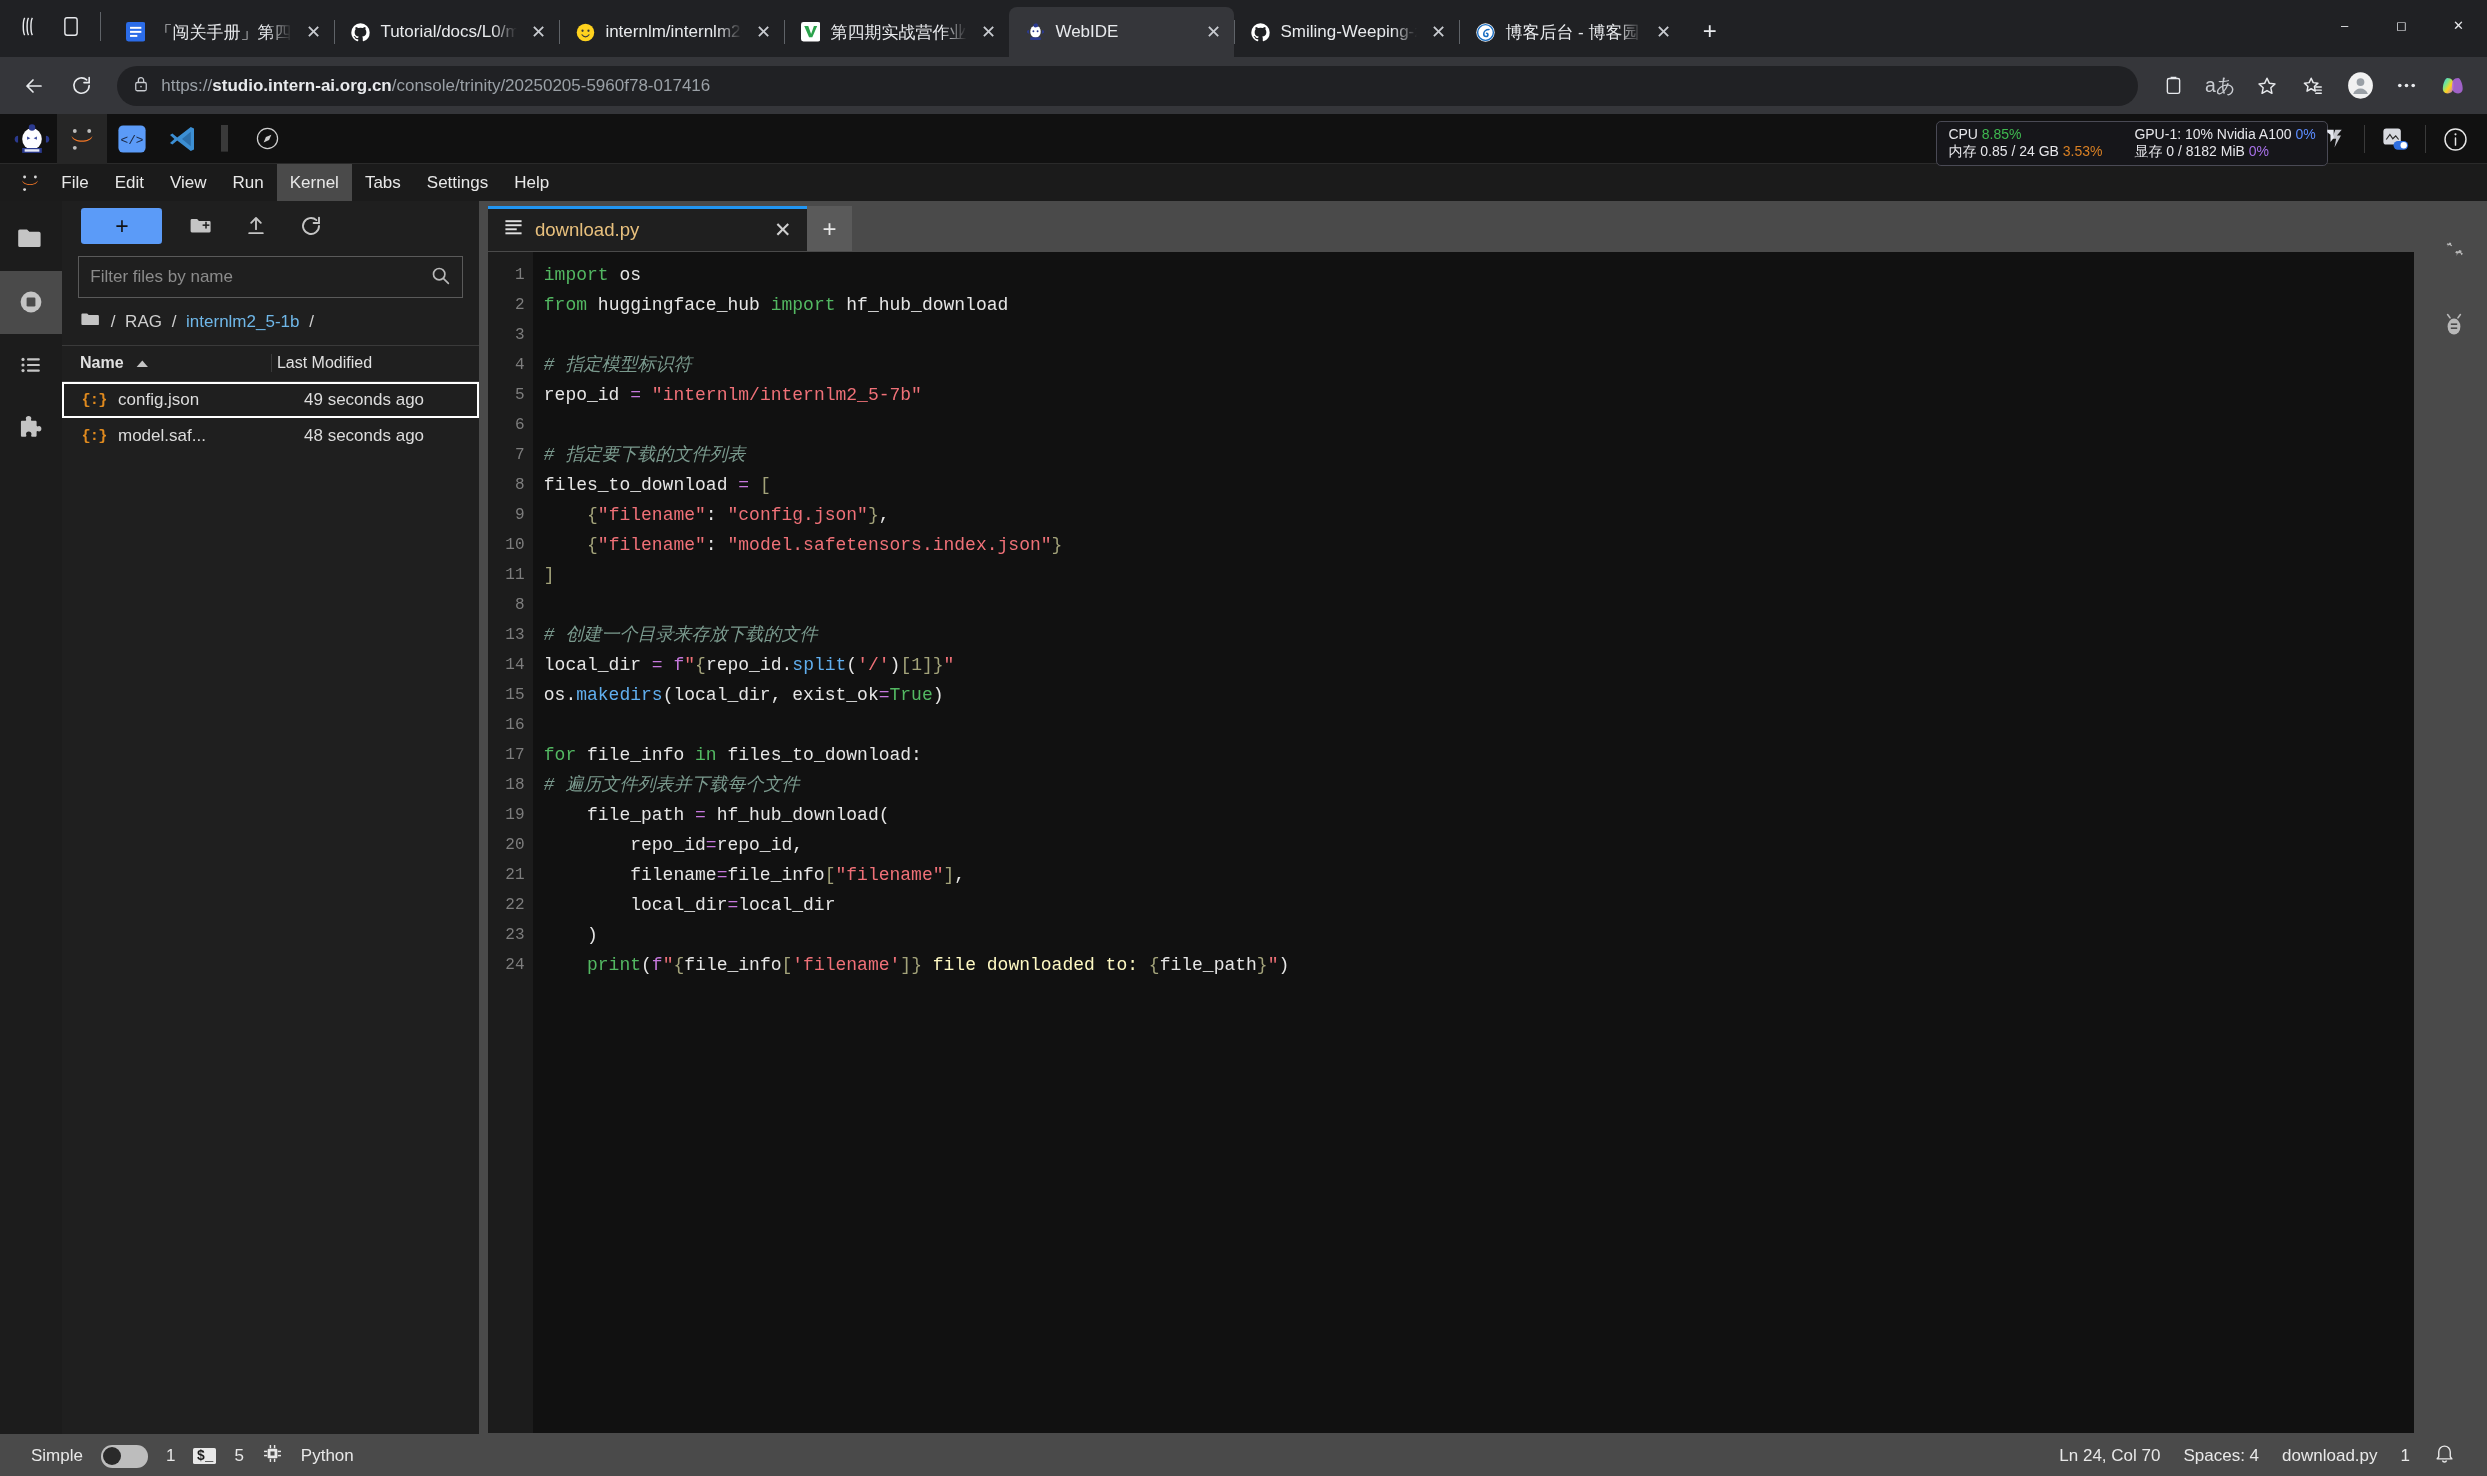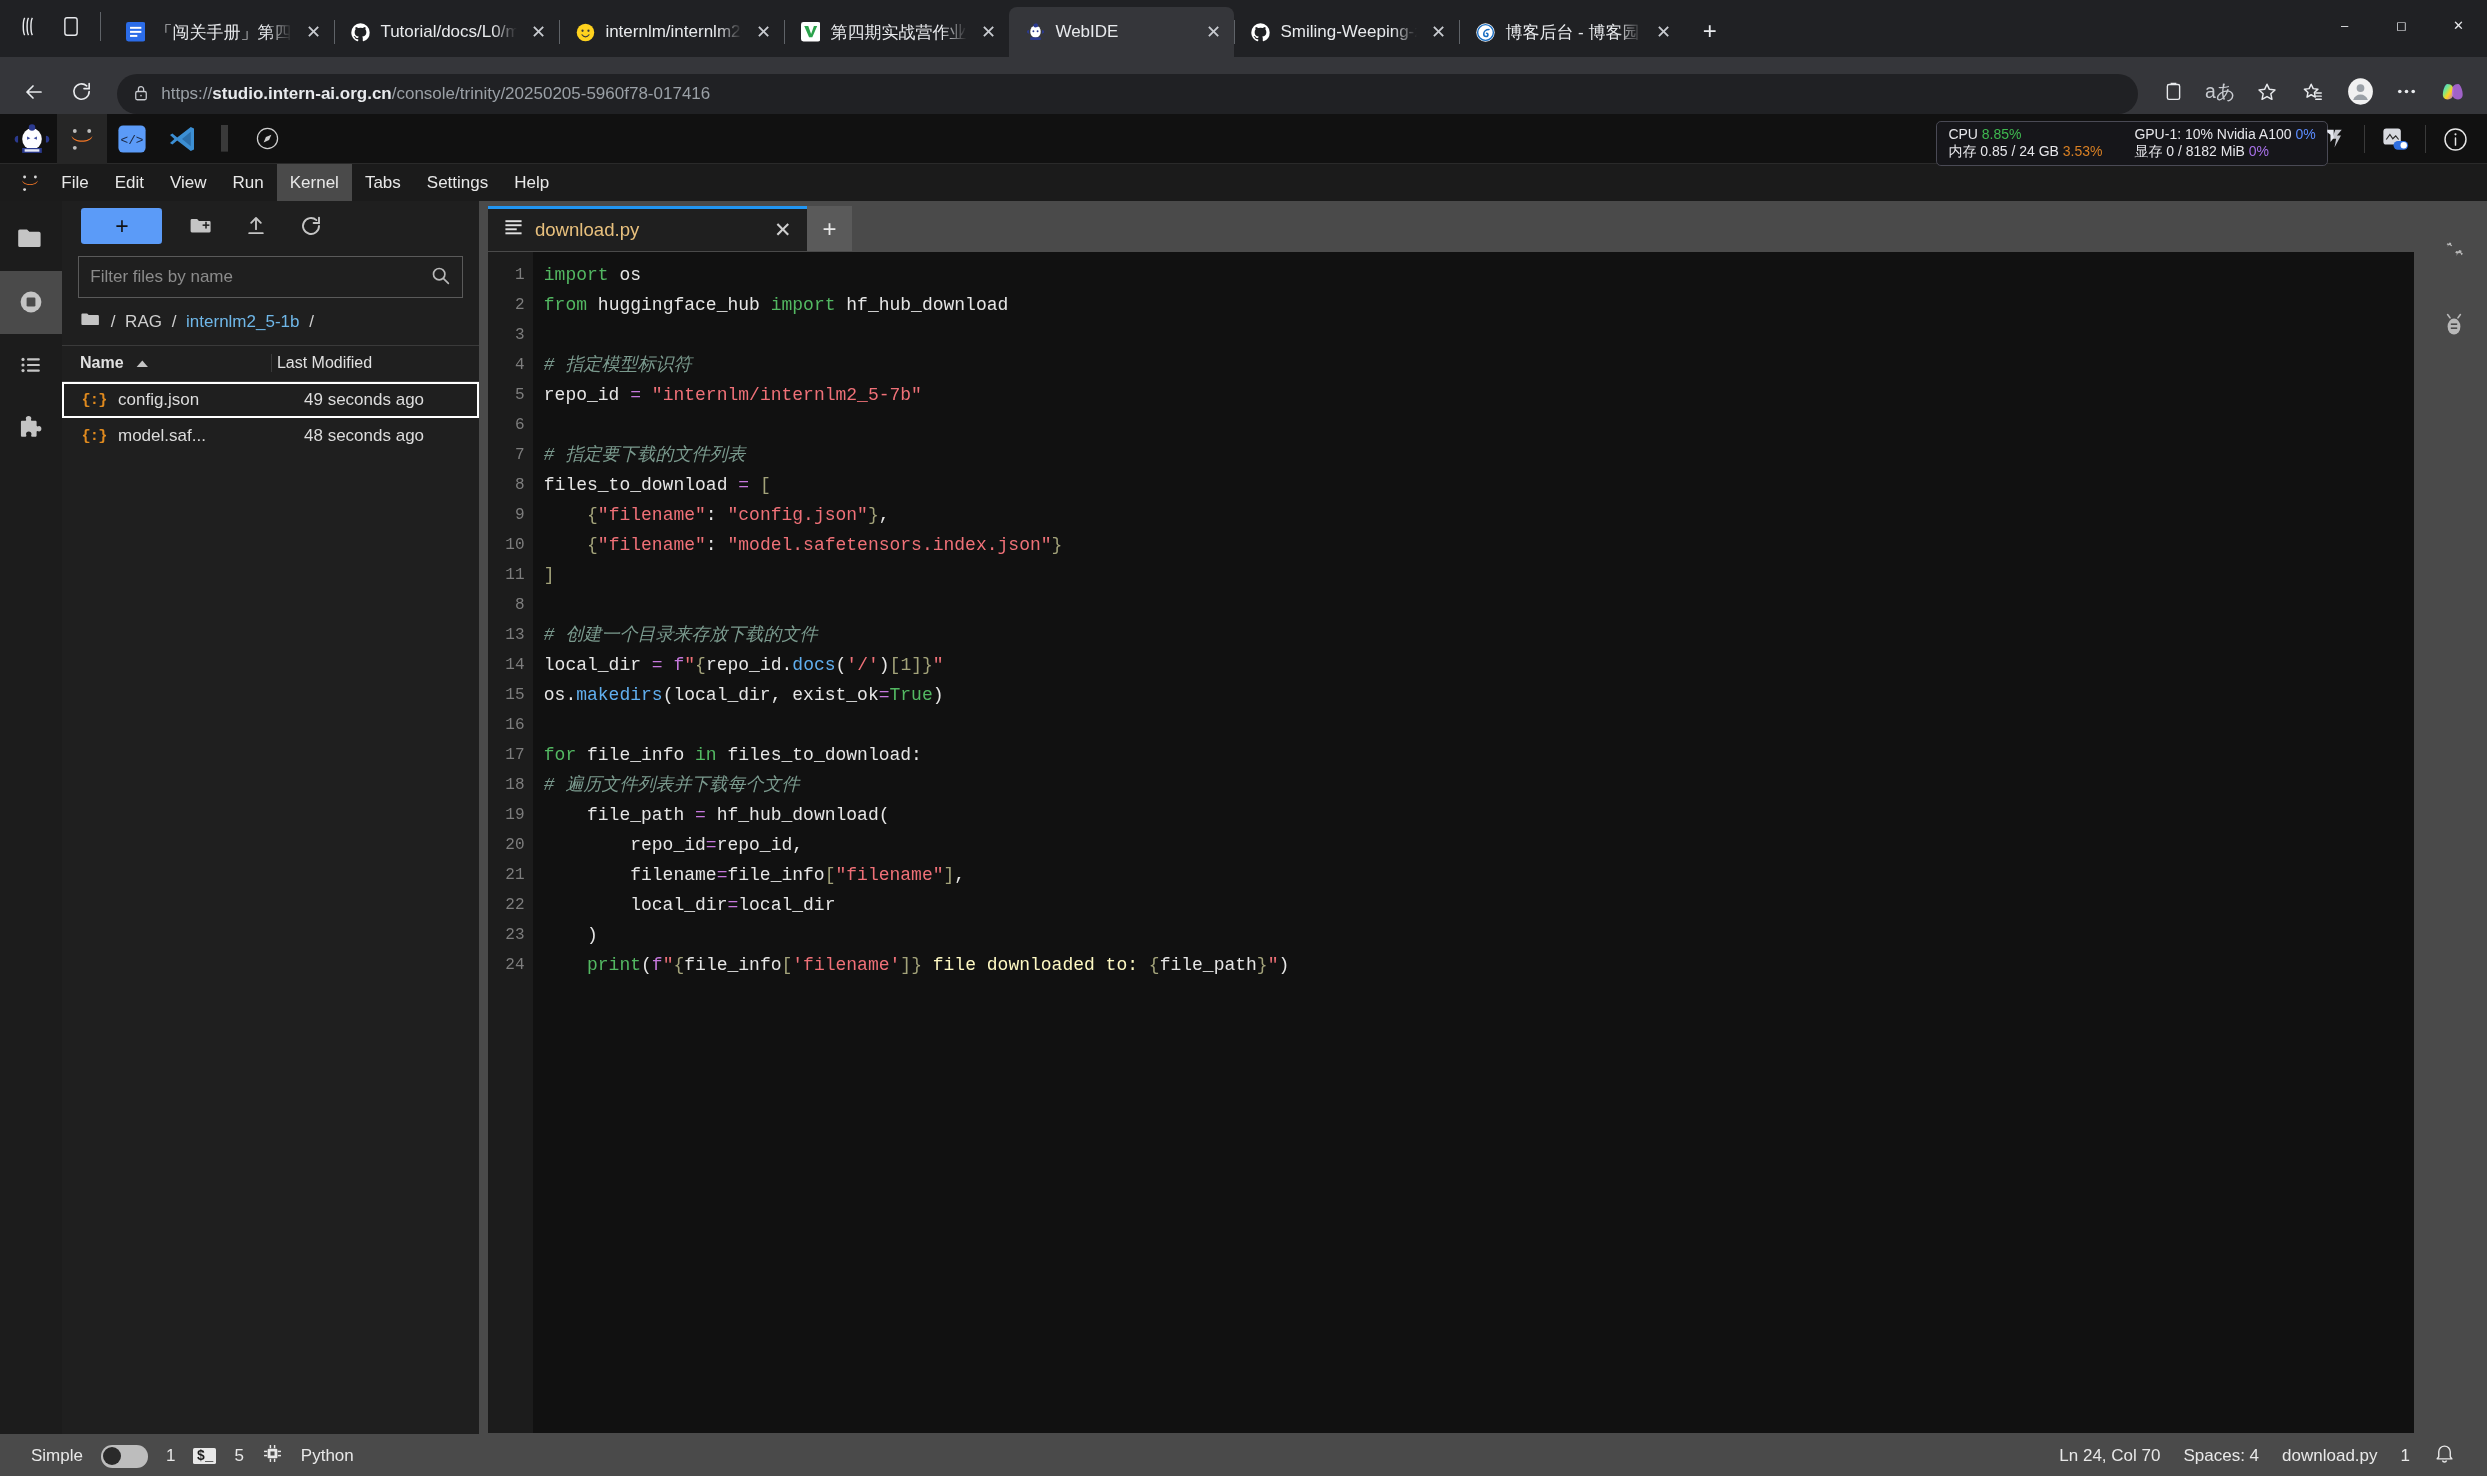--- a/index.html
+++ b/index.html
@@ -47,21 +47,21 @@
 
   .newtab-btn { width:42px; height:42px; display:flex; align-items:center; justify-content:center;
     color:#e8eaed; font-size:24px; margin-left:4.9px; margin-bottom:4.9px; border-radius:50%; cursor:pointer;}
 
   .winctl { position:absolute; right:0; top:0; height:50px; display:flex; align-items:center; }
   .winctl div { width:57px; height:50px; display:flex; align-items:center; justify-content:center; color:#e8eaed; cursor:pointer;}
 
   .browser-toolbar {
     height: 57px; width:100%;
     background:#35363a;
-    display:flex; align-items:flex-end; padding: 0 11.3px;
+    display:flex; align-items:center; padding: 0 11.3px;
     gap: 3.2px;
   }
   .tb-btn { width:45px; height:45px; display:flex; align-items:center; justify-content:center; color:#e8eaed; border-radius:50%; cursor:pointer; flex:none;}
   .omnibox {
     flex:1; height:40px; background:#202124; border-radius:20px;
     display:flex; align-items:center; padding:0 14.6px; gap:11.3px; margin: 0 9.7px;
     min-width:0; cursor:text;
   }
   .omnibox .urltext { font-size:17px; color:#9aa0a6; white-space:nowrap; overflow:hidden; }
   .omnibox .urltext b { color:#e8eaed; font-weight:700; }
@@ -619,21 +619,21 @@
           <pre><span class="cmt"># 指定模型标识符</span></pre>
           <pre><span class="id">repo_id</span> <span class="op">=</span> <span class="str">"internlm/internlm2_5-7b"</span></pre>
           <pre> </pre>
           <pre><span class="cmt"># 指定要下载的文件列表</span></pre>
           <pre><span class="id">files_to_download</span> <span class="op">=</span> <span class="br">[</span></pre>
           <pre>    <span class="br">{</span><span class="str">"filename"</span><span class="id">:</span> <span class="str">"config.json"</span><span class="br">}</span><span class="id">,</span></pre>
           <pre>    <span class="br">{</span><span class="str">"filename"</span><span class="id">:</span> <span class="str">"model.safetensors.index.json"</span><span class="br">}</span></pre>
           <pre><span class="br">]</span></pre>
           <pre> </pre>
           <pre><span class="cmt"># 创建一个目录来存放下载的文件</span></pre>
-          <pre><span class="id">local_dir</span> <span class="op">=</span> <span class="op">f</span><span class="str">"</span><span class="br">{</span><span class="id">repo_id</span>.<span class="fn">docs</span>(<span class="str">'/'</span>)<span class="br">[</span><span class="br">1</span><span class="br">]}</span><span class="str">"</span></pre>
+          <pre><span class="id">local_dir</span> <span class="op">=</span> <span class="op">f</span><span class="str">"</span><span class="br">{</span><span class="id">repo_id</span>.<span class="fn">split</span>(<span class="str">'/'</span>)<span class="br">[</span><span class="br">1</span><span class="br">]}</span><span class="str">"</span></pre>
           <pre><span class="id">os</span>.<span class="fn">makedirs</span>(<span class="id">local_dir</span>, <span class="id">exist_ok</span><span class="op">=</span><span class="kw">True</span>)</pre>
           <pre> </pre>
           <pre><span class="kw">for</span> <span class="id">file_info</span> <span class="kw">in</span> <span class="id">files_to_download</span>:</pre>
           <pre><span class="cmt"># 遍历文件列表并下载每个文件</span></pre>
           <pre>    <span class="id">file_path</span> <span class="op">=</span> <span class="id">hf_hub_download</span>(</pre>
           <pre>        <span class="id">repo_id</span><span class="op">=</span><span class="id">repo_id</span>,</pre>
           <pre>        <span class="id">filename</span><span class="op">=</span><span class="id">file_info</span><span class="br">[</span><span class="str">"filename"</span><span class="br">]</span>,</pre>
           <pre>        <span class="id">local_dir</span><span class="op">=</span><span class="id">local_dir</span></pre>
           <pre>    )</pre>
           <pre>    <span class="print-fn">print</span>(<span class="op">f</span><span class="str">"</span><span class="br">{</span><span class="id">file_info</span><span class="br">[</span><span class="str">'filename'</span><span class="br">]}</span> <span class="pinkstr">file downloaded to: </span><span class="br">{</span><span class="id">file_path</span><span class="br">}</span><span class="str">"</span>)</pre>

